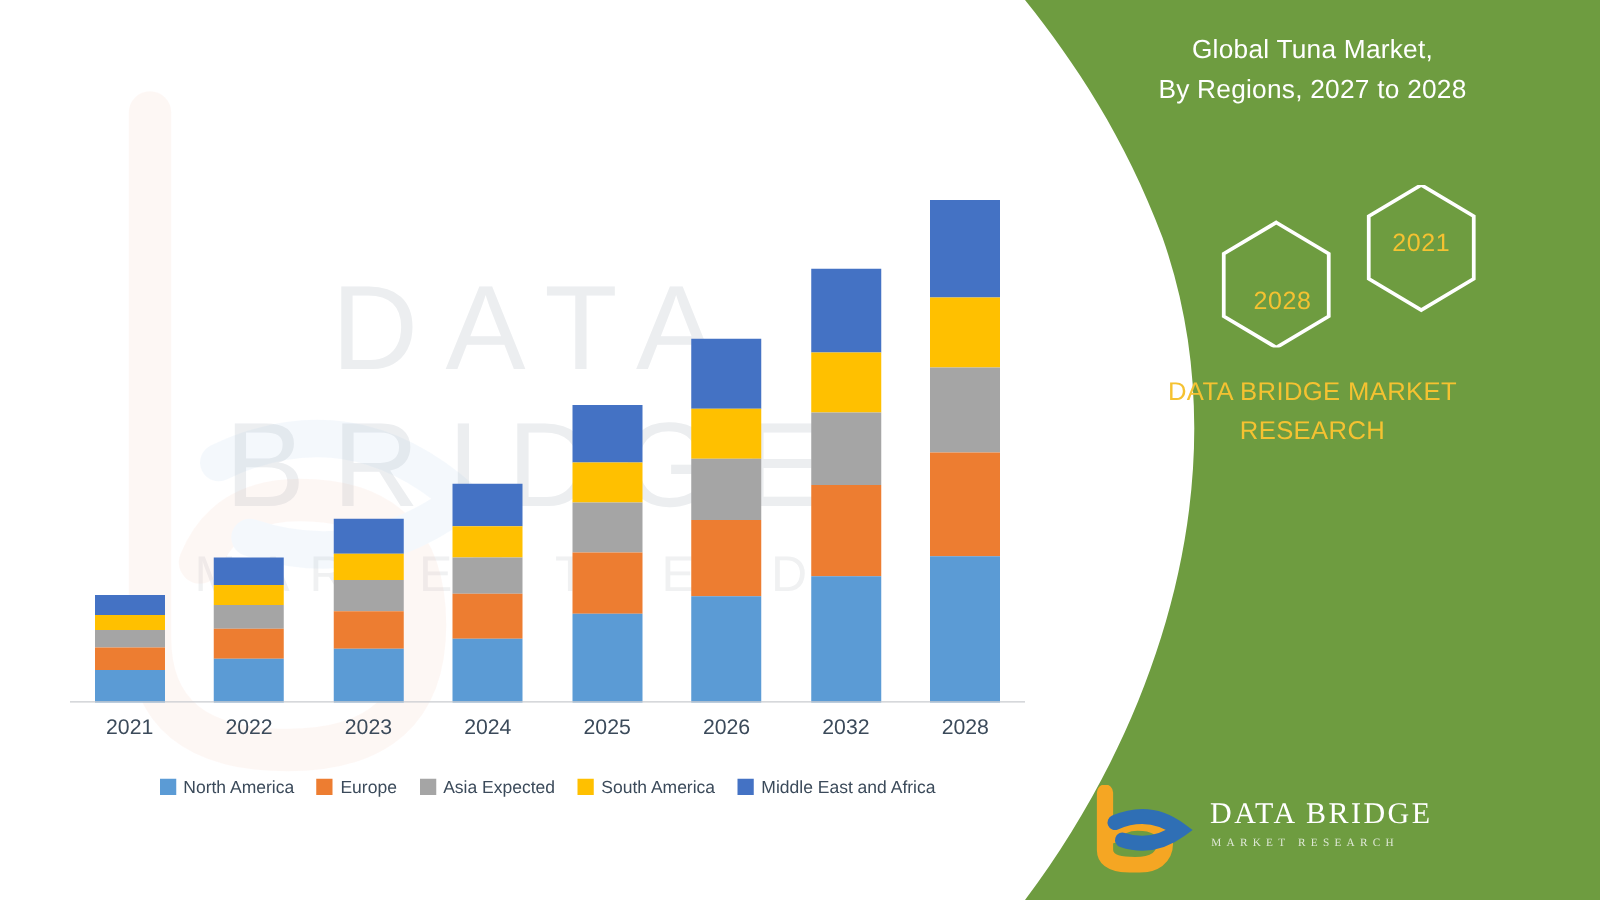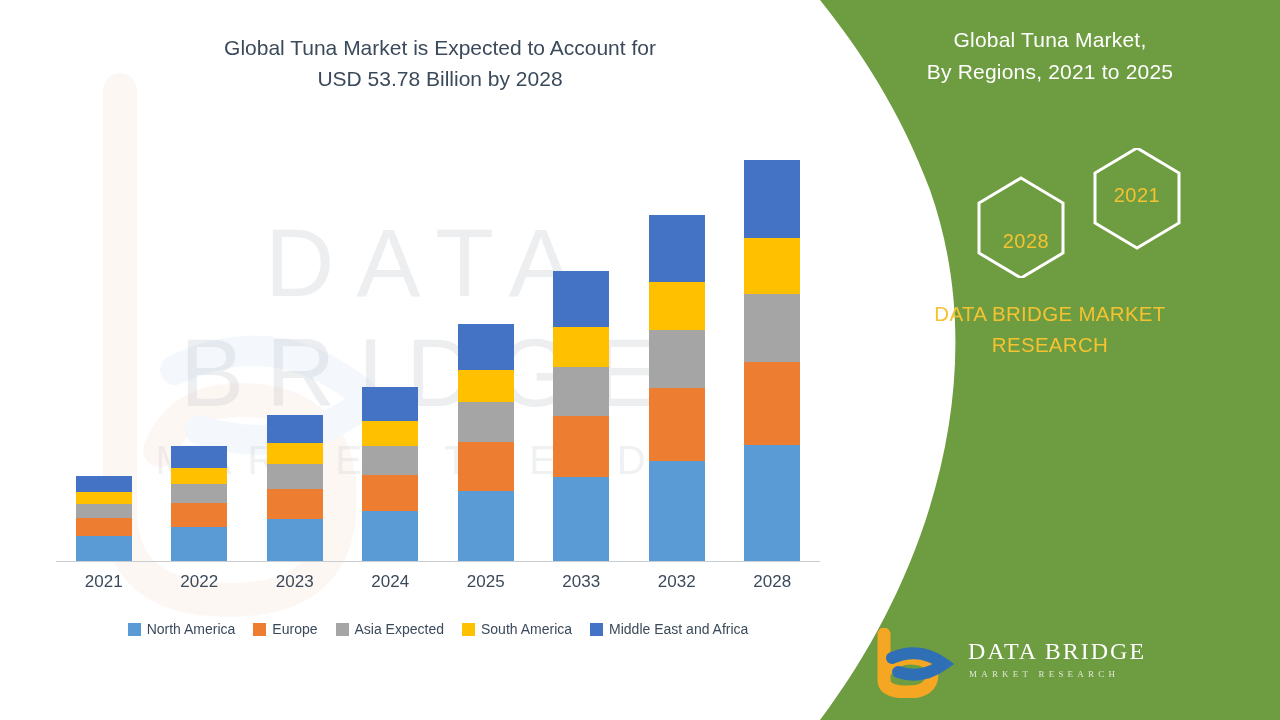--- a/index.html
+++ b/index.html
@@ -235,24 +235,20 @@
     <div id="watermark">
       <div class="wm-line1">DATA BRIDGE</div>
       <div class="wm-line2">MARKET TRENDS</div>
     </div>
 
     <svg id="wm-logo" width="320" height="560" viewBox="0 0 320 560" style="position:absolute;left:80px;top:70px;opacity:0.10;">
       <path d="M40 20 L40 440 Q40 530 150 530 Q260 530 260 430 Q260 330 160 330 Q100 330 80 380" fill="none" stroke="#f3b7a0" stroke-width="34" stroke-linecap="round"></path>
       <path d="M95 300 Q200 250 290 330 Q210 390 120 360" fill="none" stroke="#9ec3e6" stroke-width="30" stroke-linecap="round"></path>
     </svg>
 
-    <div id="chart-title">
-      <span>Global Tuna Market is Expected to Account for</span>
-      <span class="t2">USD 53.78 Billion by 2028</span>
-    </div>
 
     <div id="plot">
         <div class="bar-group" style="left: 19.75px;">
           <div class="seg" style="height: 16.313px; background: rgb(68, 114, 196);"></div>
           <div class="seg" style="height: 11.6522px; background: rgb(255, 192, 0);"></div>
           <div class="seg" style="height: 13.9826px; background: rgb(165, 165, 165);"></div>
           <div class="seg" style="height: 18.6435px; background: rgb(237, 125, 49);"></div>
           <div class="seg" style="height: 25.6348px; background: rgb(91, 155, 213);"></div>
         </div>
         <div class="bar-group" style="left: 115.25px;">
@@ -305,21 +301,21 @@
           <div class="seg" style="height: 116.522px; background: rgb(91, 155, 213);"></div>
         </div>
       </div>
     <div id="axis-line"></div>
     <div id="x-labels">
         <div class="x-label" style="left: -0.25px;">2021</div>
         <div class="x-label" style="left: 95.25px;">2022</div>
         <div class="x-label" style="left: 190.75px;">2023</div>
         <div class="x-label" style="left: 286.25px;">2024</div>
         <div class="x-label" style="left: 381.75px;">2025</div>
-        <div class="x-label" style="left: 477.25px;">2033</div>
+        <div class="x-label" style="left: 477.25px;">2026</div>
         <div class="x-label" style="left: 572.75px;">2032</div>
         <div class="x-label" style="left: 668.25px;">2028</div>
       </div>
     <div id="legend">
         <div class="legend-item">
           <span class="legend-swatch" style="background: rgb(91, 155, 213);"></span>
           <span class="legend-text">North America</span>
         </div>
         <div class="legend-item">
           <span class="legend-swatch" style="background: rgb(237, 125, 49);"></span>
@@ -341,21 +337,21 @@
   </div>
 
   <div id="right-panel">
     <svg width="460" height="720" viewBox="0 0 460 720">
       <path id="panel-path" d="M 0 0 L 460 0 L 460 720 L 0 720 C 120 560 170 360 110 190 C 80 110 40 50 0 0 Z" fill="#6e9c40"></path>
     </svg>
 
     <div id="right-content">
       <div class="panel-title">
         <span>Global Tuna Market,</span>
-        <span class="line2">By Regions, 2021 to 2025</span>
+        <span class="line2">By Regions, 2027 to 2028</span>
       </div>
 
       <div id="hex-group">
         <svg width="230" height="130" viewBox="0 0 230 130">
           <polygon points="55,30 97,55 97,105 55,130 13,105 13,55" fill="none" stroke="#ffffff" stroke-width="3"></polygon>
           <polygon points="171,0 213,25 213,75 171,100 129,75 129,25" fill="#6e9c40" stroke="#ffffff" stroke-width="3"></polygon>
         </svg>
         <div class="hex-label" id="hex-2021-label">2021</div>
         <div class="hex-label" id="hex-2028-label">2028</div>
       </div>

